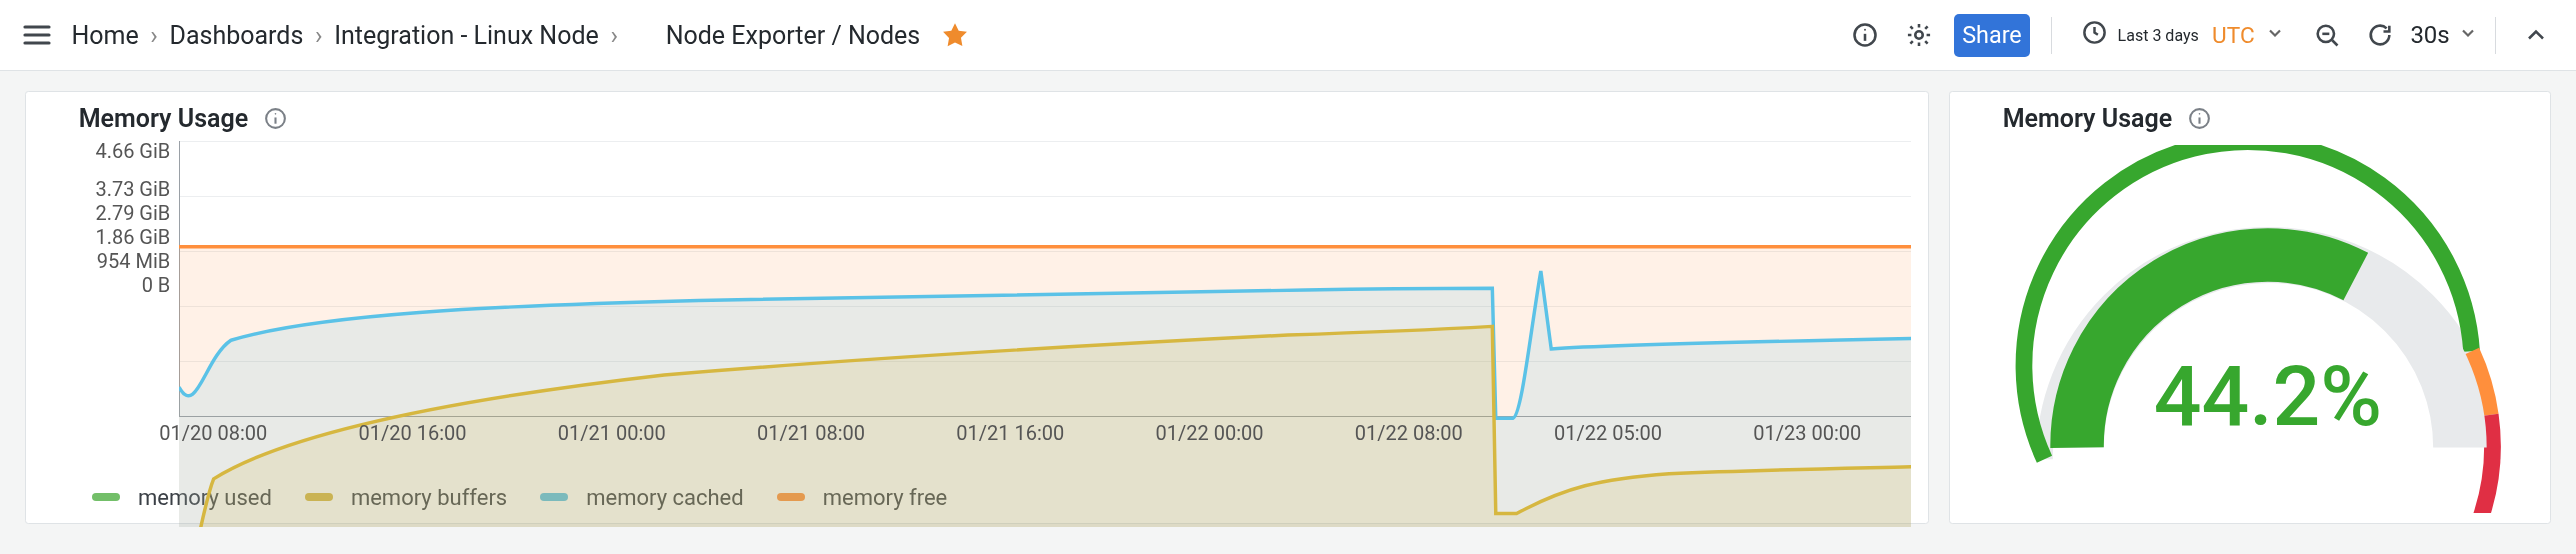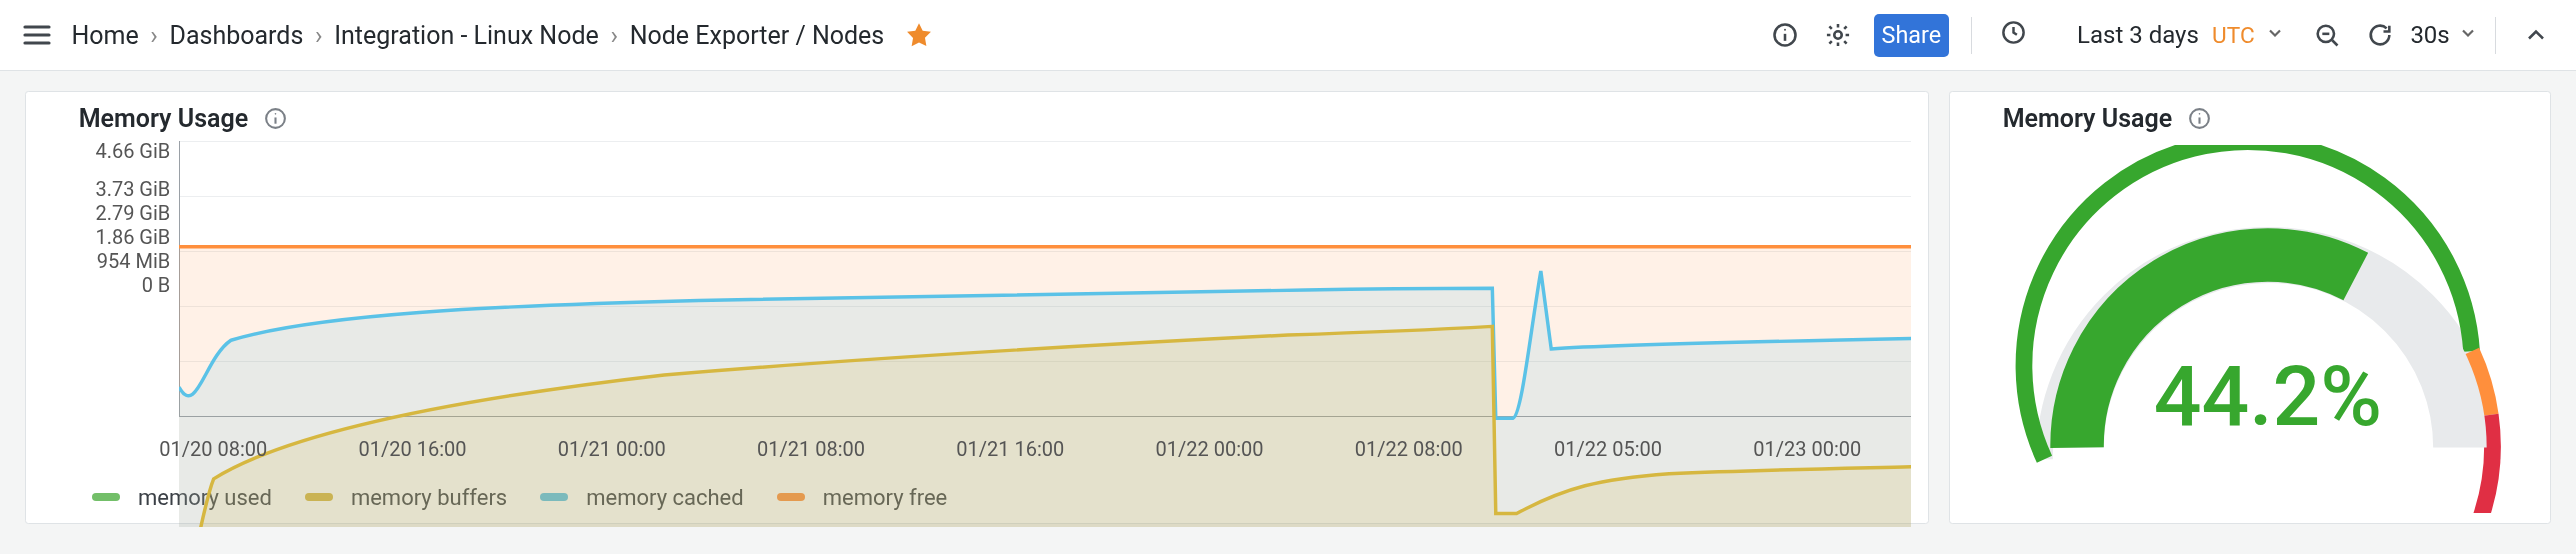--- a/index.html
+++ b/index.html
@@ -28,21 +28,21 @@
     cursor:pointer;
     margin-right: 6.7px;
   }
   .hamburger svg { width:32px; height:32px; }
   .crumbs {
     display:flex; align-items:center; gap: 11.7px;
     font-size: 25px;
     white-space: nowrap;
   }
   .crumb { color:#24292e; cursor:pointer; }
-  .crumb.current { color:#24292e; }
+  .crumb.current { color:#24292e;margin-left:36px; }
   .crumb-sep { color:#888; font-size: 25px; }
   .star-icon { color:#ef8b2c; display:flex; align-items:center; margin-left: 8.4px; cursor:pointer;}
   .star-icon svg { width:30px; height:30px; fill:#ef8b2c; }
 
   .topbar-spacer { flex:1; }
 
   .icon-btn {
     width:47px; height:47px;
     display:flex;align-items:center;justify-content:center;
     cursor:pointer; color:#41474d;
@@ -56,21 +56,21 @@
     border-radius:5px; font-size:23.4px; cursor:pointer;
     margin: 0 5px;
   }
   .vdiv { width:0.8px; height:37px; background:#d8dbdf; margin:0 10px; }
 
   .timerange {
     display:flex; align-items:center; gap:10px;
     height:47px; padding:0 11.7px; cursor:pointer;
   }
   .timerange .clock svg{width:27px;height:27px;stroke:#41474d;fill:none;stroke-width:2.2;}
-  .timerange-label{font-size:24px;color:#24292e;margin-left:40px;}
+  .timerange-label{font-size:16px;color:#24292e;}
   .tz-badge{color:#ef8b2c;font-size:22.6px;margin-left:3.3px;}
   .chev-down{color:#666;}
   .chev-down svg{width:20px;height:20px;stroke:#666;fill:none;stroke-width:2.6;}
 
   .refresh-group{display:flex;align-items:center;gap:8.4px;}
   .refresh-label{font-size:24px;color:#24292e;}
 
   
   .panels-row{
     display:flex; gap:20px;
@@ -112,21 +112,21 @@
     border-left:1.7px solid #9aa0a6;
     border-bottom:1.7px solid #9aa0a6;
   }
   .ts-grid .hline{ position:absolute; left:0; right:0; border-top:0.8px solid #eceef0; }
   .ts-svg{ position:absolute; inset:0; }
 
   .ts-xaxis{
     position:relative; height:40px; margin-left:100px;
     font-size:20px; color:#555;
   }
-  .ts-xaxis span{ position:absolute; top:20px; transform:translateX(-50%); white-space:nowrap;text-align:center;}
+  .ts-xaxis span{ position:absolute; top:4px; transform:translateX(-50%); white-space:nowrap;text-align:center;}
 
   .legend{
     display:flex; gap:33px; padding: 5px 16.7px 13.4px 30px;
     font-size:22px; color:#3b4046;
   }
   .legend-item{display:flex;align-items:center;gap:18px;cursor:pointer;}
   .legend-swatch{width:28px;height:8.4px;border-radius:5px;}
 
   
   .gauge-body{flex:1; position:relative; display:flex; align-items:center; justify-content:center;}

